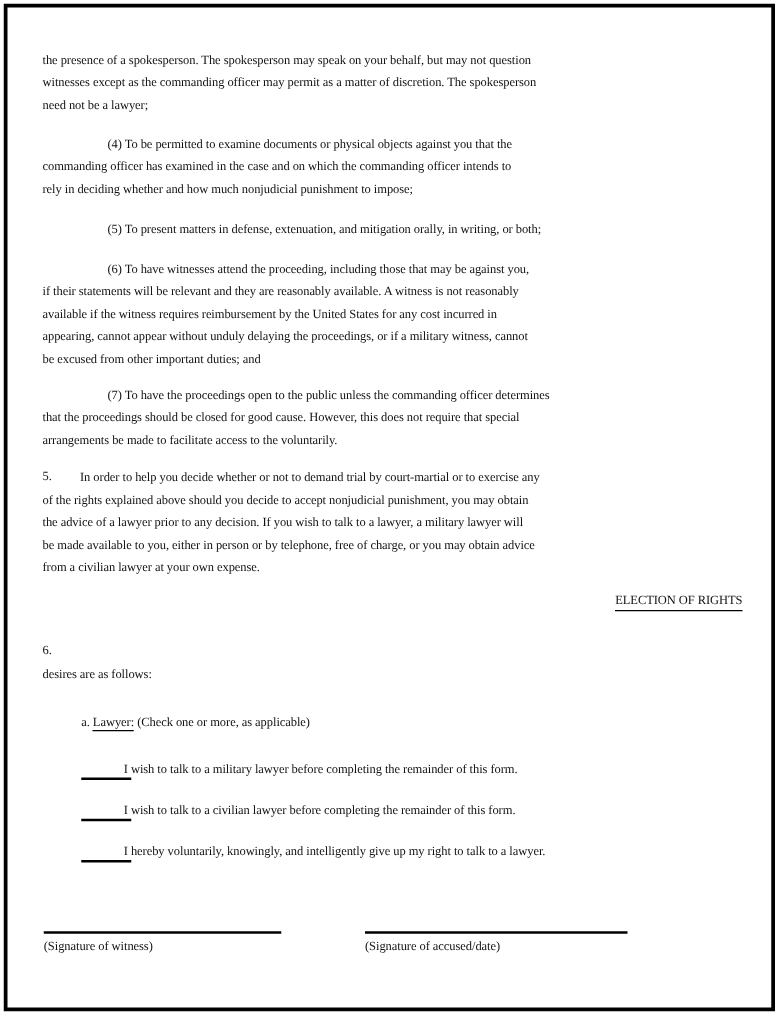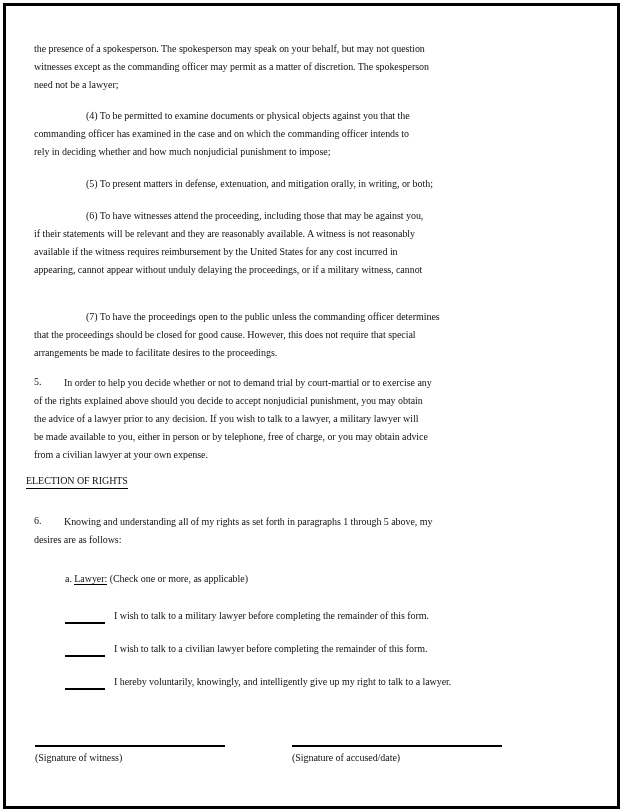--- a/index.html
+++ b/index.html
@@ -9,28 +9,28 @@
       border: 3px solid #000; background: #fff; box-sizing: content-box;
     }
     .txt {
       font-family: "Liberation Serif", "DejaVu Serif", serif;
       font-size: 10px; color: #111; letter-spacing: -0.05px;
     }
     .line { position: absolute; left: 28px; white-space: nowrap; line-height: 14px; }
     .indent { left: 80px; }
     .num { position: absolute; left: 28px; }
     .heading {
-      position: absolute; left: 0; width: 568px; text-align: left;
+      position: absolute; left: 0; width: 568px; text-align: right;
       white-space: nowrap;
     }
     .heading span { border-bottom: 1.5px solid #000; padding-bottom: 2px; }
     .blank {
       position: absolute; left: 59px; width: 40px; height: 0; border-top: 2px solid #000;
     }
-    .opt { position: absolute; left: 108px; white-space: nowrap; }
+    .opt { position: absolute; left: 93px; white-space: nowrap; }
     .sigline { position: absolute; height: 0; border-top: 2px solid #000; }
     .siglabel { position: absolute; white-space: nowrap; text-align: right; }
     .ul-word { border-bottom: 1.5px solid #000; margin-top: 18px; }
   </style>
 </head>
 <body>
 
 <div class="page txt">
 
   <div class="line" style="top:36px">the presence of a spokesperson. The spokesperson may speak on your behalf, but may not question</div>
@@ -40,38 +40,38 @@
   <div class="line indent" style="top:103px">(4) To be permitted to examine documents or physical objects against you that the</div>
   <div class="line" style="top:139px">rely in deciding whether and how much nonjudicial punishment to impose;</div>
   <div class="line" style="top:121px">commanding officer has examined in the case and on which the commanding officer intends to</div>
 
   <div class="line indent" style="top:171px">(5) To present matters in defense, extenuation, and mitigation orally, in writing, or both;</div>
 
   <div class="line indent" style="top:203px">(6) To have witnesses attend the proceeding, including those that may be against you,</div>
   <div class="line" style="top:221px">if their statements will be relevant and they are reasonably available. A witness is not reasonably</div>
   <div class="line" style="top:257px">appearing, cannot appear without unduly delaying the proceedings, or if a military witness, cannot</div>
   <div class="line" style="top:239px">available if the witness requires reimbursement by the United States for any cost incurred in</div>
+  <div class="line" style="top:275px">be excused from other important duties; and</div>
 
   <div class="line indent" style="top:304px">(7) To have the proceedings open to the public unless the commanding officer determines</div>
   <div class="line" style="top:322px">that the proceedings should be closed for good cause. However, this does not require that special</div>
-  <div class="line" style="top:340px">arrangements be made to facilitate desires to the proceedings.</div>
+  <div class="line" style="top:340px">arrangements be made to facilitate access to the voluntarily.</div>
 
   <div class="num" style="top:370px">5.</div>
   <div class="line" style="top:370px; left:58px">In order to help you decide whether or not to demand trial by court-martial or to exercise any</div>
   <div class="line" style="top:406px">the advice of a lawyer prior to any decision. If you wish to talk to a lawyer, a military lawyer will</div>
   <div class="line" style="top:388px">of the rights explained above should you decide to accept nonjudicial punishment, you may obtain</div>
   <div class="line" style="top:424px">be made available to you, either in person or by telephone, free of charge, or you may obtain advice</div>
   <div class="line" style="top:442px">from a civilian lawyer at your own expense.</div>
 
   <div class="heading" style="top:469px; left:20px">
     <span>ELECTION OF RIGHTS</span>
   </div>
 
   <div class="num" style="top:509px">6.</div>
-  <div class="line" style="top:509px; left:58px">Knowing and understanding all of my rights as set forth in paragraphs 1 through 5 above, my</div>
   <div class="line" style="top:527px">desires are as follows:</div>
 
   <div class="line" style="top:566px; left:59px">
     <span>a. </span><span class="ul-word">Lawyer:</span><span> (Check one or more, as applicable)</span>
   </div>
 
   <div class="blank" style="top:616px"></div>
   <div class="opt" style="top:604px">I wish to talk to a military lawyer before completing the remainder of this form.</div>
 
   <div class="blank" style="top:649px"></div>

